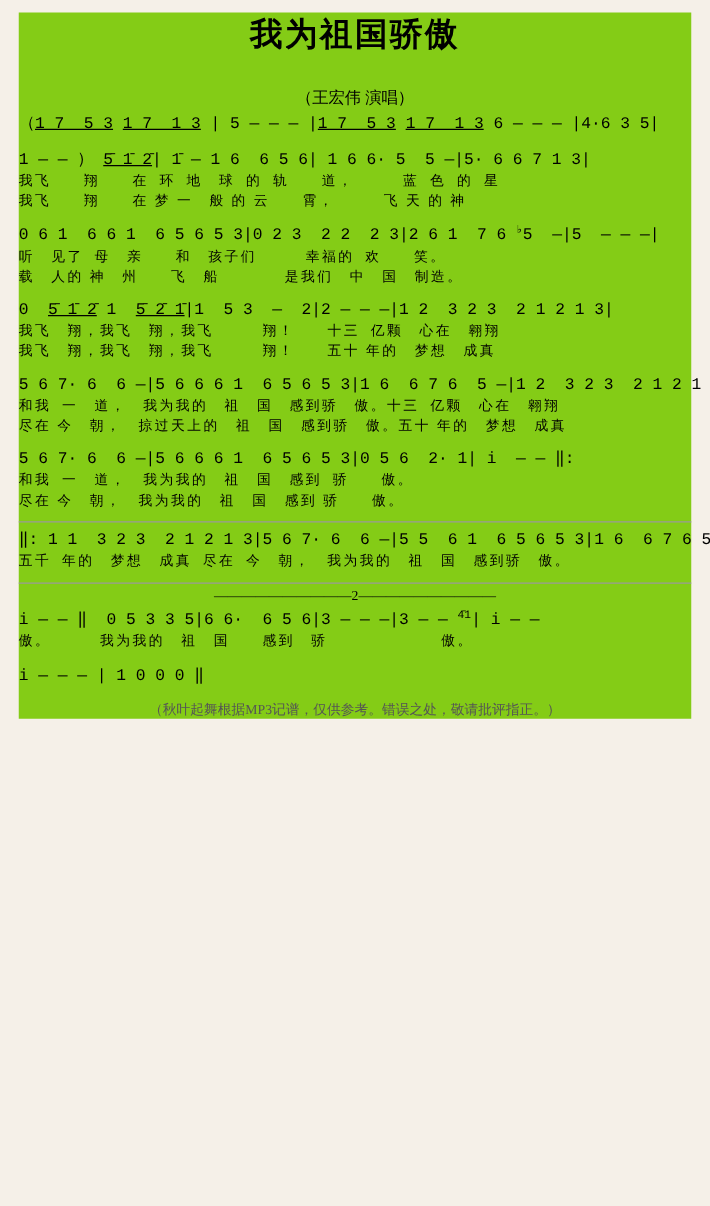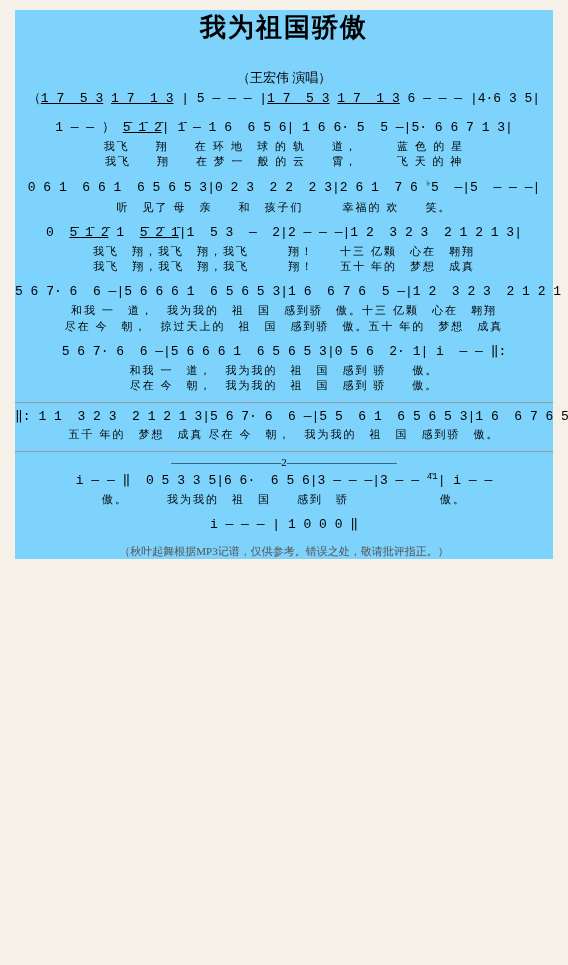--- a/index.html
+++ b/index.html
@@ -5,21 +5,21 @@
     * { margin: 0; padding: 0; box-sizing: border-box; }
     body {
       background: #f5f0e8;
       font-family: 'SimSun', 'Song', serif;
       width: 568px;
       min-height: 965px;
       padding: 10px 15px;
       color: #000;
     }
     .page {
-      background: #7dd3fc;
+      background: #84cc16;
       width: 100%;
     }
     .title {
       text-align: center;
       font-size: 26px;
       font-weight: bold;
       margin-bottom: 4px;
       letter-spacing: 2px;
     }
     .author-line {
@@ -62,30 +62,29 @@
       margin: 2px 0;
     }
     .disclaimer {
       font-size: 11px;
       text-align: center;
       color: #555;
       margin-top: 4px;
     }
     .stave {
       margin-bottom: 8px;
-      text-align: center;
     }
     .stave .notes {
       font-family: 'Courier New', monospace;
       font-size: 13px;
       white-space: pre;
       line-height: 1.6;
     }
     .stave .words {
-      font-family: Liberation Sans, sans-serif;
+      font-family: Liberation Mono, monospace;
       font-size: 11px;
       white-space: pre;
       line-height: 1.4;
       letter-spacing: 2px;
     }
     .words-two {
       font-family: 'SimSun', serif;
       font-size: 11px;
       white-space: pre;
       line-height: 1.4;
@@ -109,20 +108,21 @@
   <div class="stave">
     <div class="notes">1 — — ） <u>5̄ 1̄ 2̄</u>| 1̄ — 1 6  6 5 6| 1 6 6· 5  5 —|5· 6 6 7 1 3|</div>
     <div class="words">我飞　　翔　　在 环 地　球 的 轨　　道，　　　蓝 色 的 星</div>
     <div class="words-two">我飞　　翔　　在 梦 一　般 的 云　　霄，　　　飞 天 的 神</div>
   </div>
 
 
   <div class="stave">
     <div class="notes">0 6 1  6 6 1  6 5 6 5 3|0 2 3  2 2  2 3|2 6 1  7 6 <sup>♭</sup>5  —|5  — — —|</div>
     <div class="words">听　见了 母　亲　　和　孩子们　　　幸福的 欢　　笑。</div>
+    <div class="words-two">载　人的 神　州　　飞　船　　　　是我们　中　国　制造。</div>
   </div>
 
   <div class="stave">
     <div class="notes">0  <u>5̄ 1̄ 2̄</u> 1  <u>5̄ 2̄ 1̄</u>|1  5 3  —  2|2 — — —|1 2  3 2 3  2 1 2 1 3|</div>
     <div class="words">我飞　翔，我飞　翔，我飞　　　翔！　　十三 亿颗　心在　翱翔</div>
     <div class="words-two">我飞　翔，我飞　翔，我飞　　　翔！　　五十 年的　梦想　成真</div>
   </div>
 
   <div class="stave">
     <div class="notes">5 6 7· 6  6 —|5 6 6 6 1  6 5 6 5 3|1 6  6 7 6  5 —|1 2  3 2 3  2 1 2 1 3|</div>

